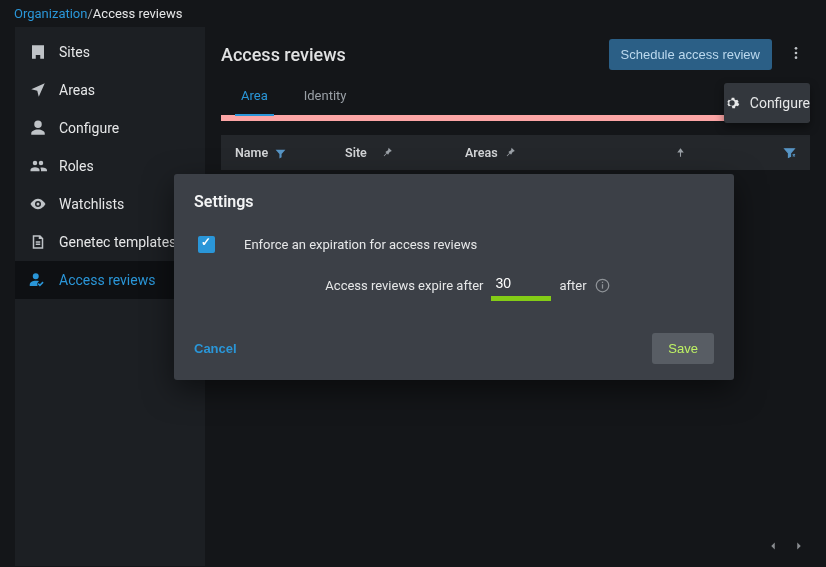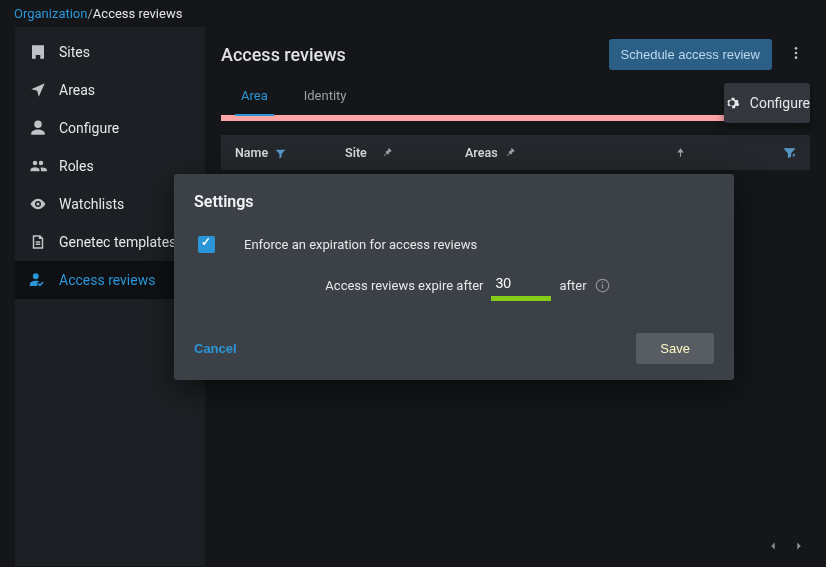--- a/index.html
+++ b/index.html
@@ -158,21 +158,21 @@
     content:"✓";color:#fff;font-size:12px;position:absolute;left:3px;top:-1px;font-weight:700;
   }
   .modal .exprow{display:flex;align-items:center;gap:8px;padding-left:27px;justify-content:center;}
   .modal .exprow input[type=text]{
     width:60px;background:transparent;border:none;border-bottom:5px solid #84cc16;color:#fff;font-size:14px;padding:5px 4px;outline:none;
   }
   .info-icon{width:15px;height:15px;fill:#8f9398;}
   .modal .actions{display:flex;justify-content:space-between;align-items:center;margin-top:32px;}
   .btn-cancel{background:transparent;border:none;color:var(--accent);font-size:13px;font-weight:600;cursor:pointer;padding:6px 0;}
   .btn-save{
-    background:#585d64;color:#fef9c3;border:none;border-radius:3px;padding:8px 24px;font-size:13px;cursor:default;
+    background:#585d64;color:#bef264;border:none;border-radius:3px;padding:8px 16px;font-size:13px;cursor:default;
   }
 </style>
 </head>
 <body>
 
 <div class="breadcrumb">
   <span class="org">Organization</span>
   <span class="sep">/</span>
   <span class="current">Access reviews</span>
 </div>

